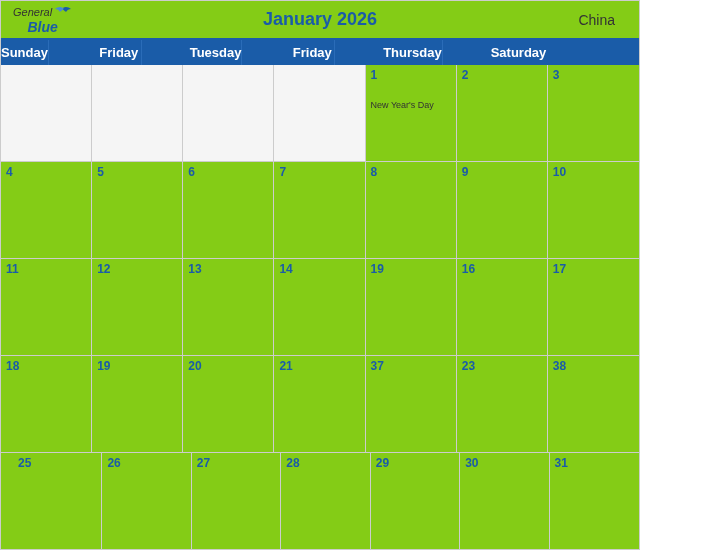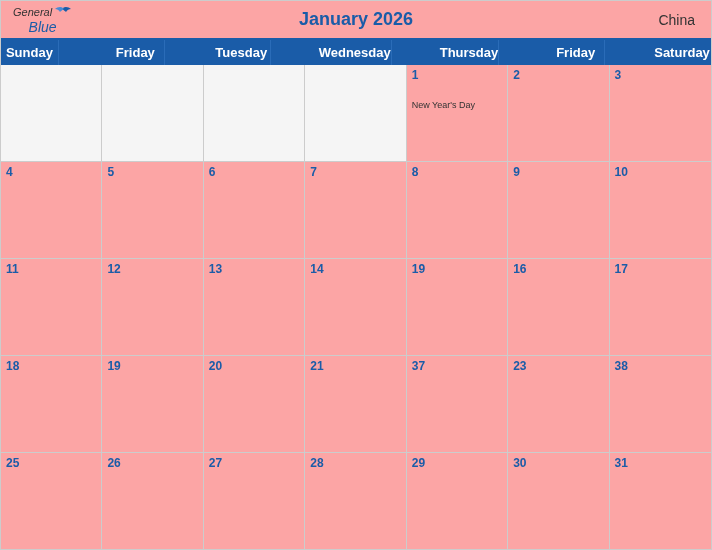--- a/index.html
+++ b/index.html
@@ -4,23 +4,23 @@
   <style>
     * { box-sizing: border-box; margin: 0; padding: 0; }
     body {
       font-family: Arial, sans-serif;
       background: #fff;
       width: 712px;
       height: 550px;
       overflow: hidden;
     }
     .calendar-wrapper {
-      width: 712px;
+      width: 640px;
       height: 550px;
-      background: #fca5a5;
+      background: #84cc16;
       border: 1px solid #ccc;
       display: flex;
       flex-direction: column;
     }
     .calendar-header {
       display: flex;
       align-items: center;
       justify-content: center;
       padding: 8px 12px;
       position: relative;
@@ -35,21 +35,21 @@
       align-items: center;
       line-height: 1;
     }
     .logo-general {
       font-size: 11px;
       color: #333;
       font-style: italic;
     }
     .logo-blue {
       font-size: 14px;
-      font-weight: normal;
+      font-weight: bold;
       color: #1a5ca8;
       font-style: italic;
     }
     .logo-bird {
       width: 18px;
       height: 14px;
       display: inline-block;
     }
     .logo-top {
       display: flex;
@@ -57,21 +57,21 @@
       gap: 2px;
     }
     .calendar-title {
       font-size: 18px;
       font-weight: bold;
       color: #1a5ca8;
       text-align: center;
     }
     .country-label {
       position: absolute;
-      right: 16px;
+      right: 24px;
       top: 50%;
       transform: translateY(-50%);
       font-size: 14px;
       color: #333;
     }
     .calendar-grid {
       flex: 1;
       display: flex;
       flex-direction: column;
       border-top: 2px solid #1a5ca8;
@@ -99,20 +99,21 @@
       flex-direction: column;
     }
     .week-row {
       display: grid;
       grid-template-columns: repeat(7, 1fr);
       flex: 1;
       border-bottom: 1px solid #ccc;
     }
     .week-row:last-child {
       border-bottom: none;
+      padding-left: 12px;
     }
     .day-cell {
       border-right: 1px solid #ccc;
       padding: 3px 5px;
       position: relative;
       min-height: 70px;
     }
     .day-cell:last-child {
       border-right: none;
     }
@@ -149,23 +150,22 @@
     </div>
     <h1 class="calendar-title">January 2026</h1>
     <span class="country-label">China</span>
   </div>
 
   <div class="calendar-grid">
     <div class="day-headers">
     <div class="day-header">Sunday</div>
         <div class="day-header">Friday</div>
         <div class="day-header">Tuesday</div>
-        <div class="day-header">Wednesday</div>
+        <div class="day-header">Friday</div>
         <div class="day-header">Thursday</div>
-        <div class="day-header">Friday</div>
         <div class="day-header">Saturday</div>
       </div>
     <div class="weeks-container">
     <div class="week-row">
           <div class="day-cell empty-cell"></div>
           <div class="day-cell empty-cell"></div>
           <div class="day-cell empty-cell"></div>
           <div class="day-cell empty-cell"></div>
           <div class="day-cell">
             <span class="day-number">1</span>

